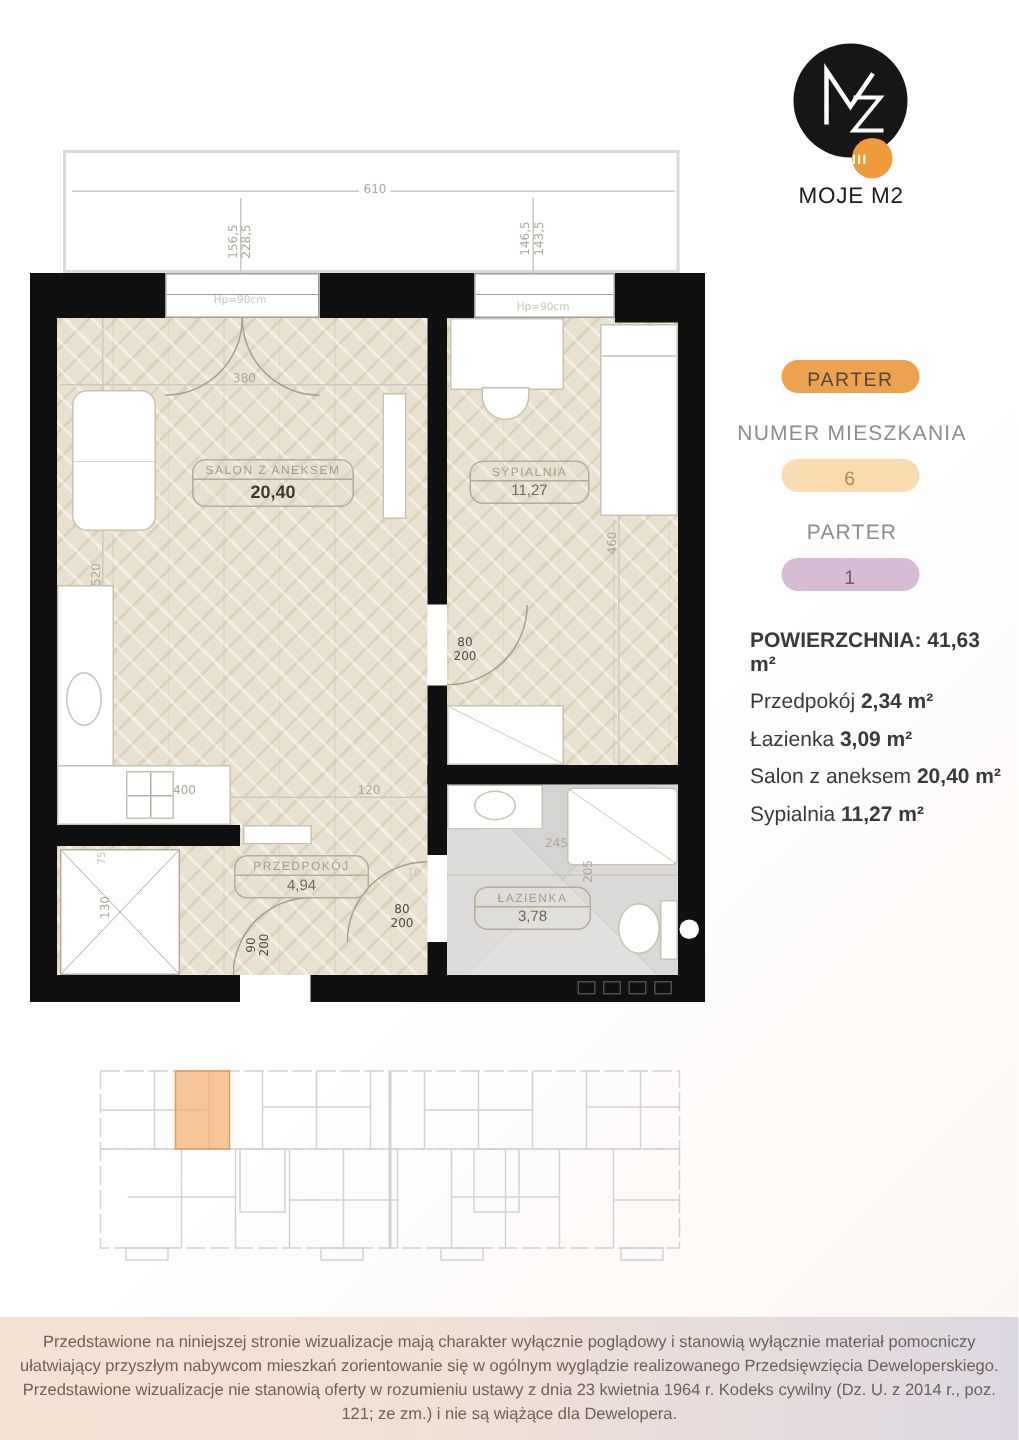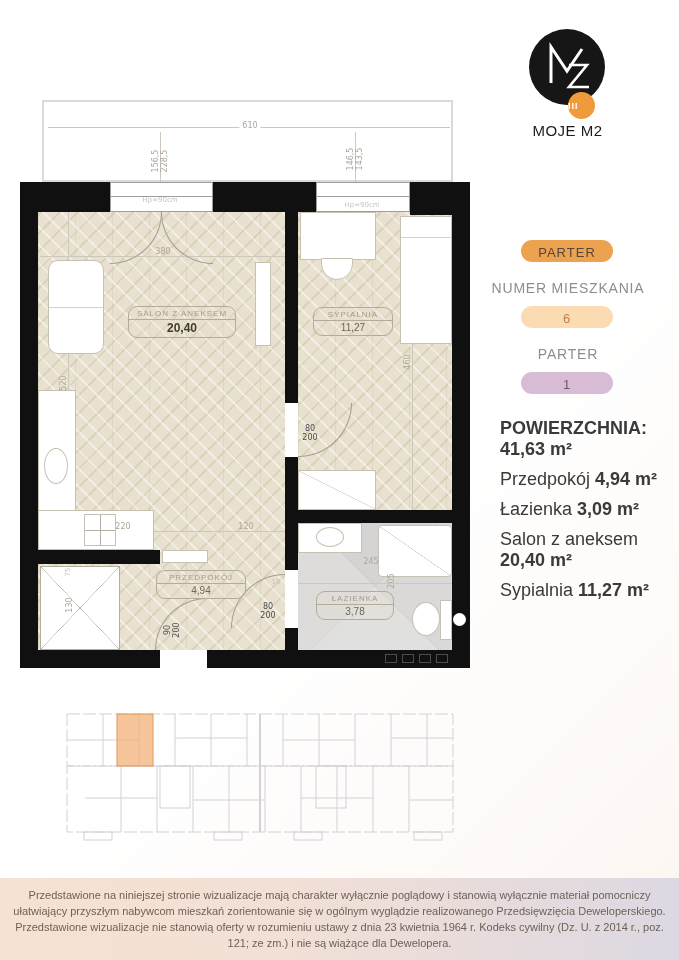--- a/index.html
+++ b/index.html
@@ -55,21 +55,21 @@
      font-size:15px;font-weight:400;color:#1c1c1c;letter-spacing:.5px;}
   .stage{position:absolute;left:490px;top:141px;width:155px;text-align:center;
      font-size:15px;font-weight:800;color:#f5953b;letter-spacing:.5px;}
   .plabel{position:absolute;left:478px;top:0;width:180px;text-align:center;
      font-size:14px;color:#8d8d8d;letter-spacing:.8px;}
   .pill{position:absolute;left:521px;width:92px;height:22px;border-radius:13px;
      text-align:center;line-height:26px;font-size:13px;letter-spacing:1px;}
   .pill-floor{background:#eda250;color:#55463a;}
   .pill-apt{background:#fbdcb2;color:#bf8245;}
   .pill-bld{background:#d8bcd5;color:#6f586b;}
-  .areas{position:absolute;left:500px;top:418px;width:170px;font-size:18px;color:#3a3a3a;}
+  .areas{position:absolute;left:500px;top:418px;width:170px;font-size:14px;color:#3a3a3a;}
   .areas .line{margin-bottom:9px;}
   .areas .val{font-weight:bold;}
   .areas .ttl{font-weight:bold;}
   
   .footer{position:absolute;left:0;top:878px;width:679px;height:82px;
      background:linear-gradient(90deg,#f6e2d2 0%,#f3e0d5 40%,#dcd8e2 100%);
      display:flex;align-items:center;z-index:12;}
   .footer .txt{width:100%;padding:0 12px;text-align:center;font-size:11px;line-height:16px;
      color:#6e6157;}
   .minisvg{position:absolute;left:64px;top:698px;z-index:2;}
@@ -145,21 +145,21 @@
   <div class="vent" style="left:402px;top:654px;width:12px;height:9px;"></div>
   <div class="vent" style="left:419px;top:654px;width:12px;height:9px;"></div>
   <div class="vent" style="left:436px;top:654px;width:12px;height:9px;"></div>
   <div class="abs" style="left:453px;top:613px;width:13px;height:13px;border-radius:50%;background:#fff;z-index:7;"></div>
 
   <div class="dim faint" style="left:160px;top:200px;z-index:8;">Hp=90cm</div>
   <div class="dim faint" style="left:362px;top:205px;z-index:8;">Hp=90cm</div>
   <div class="dim" style="left:163px;top:252px;">380</div>
   <div class="dim v" style="left:64px;top:383px;">520</div>
   <div class="dim v" style="left:408px;top:362px;">460</div>
-  <div class="dim" style="left:123px;top:527px;">220</div>
+  <div class="dim" style="left:123px;top:527px;">400</div>
   <div class="dim" style="left:246px;top:527px;">120</div>
   <div class="dim v" style="left:70px;top:605px;z-index:5;">130</div>
   <div class="dim v faint" style="left:68px;top:572px;">75</div>
   <div class="dim" style="left:371px;top:562px;">245</div>
   <div class="dim v" style="left:392px;top:581px;">205</div>
   <div class="dim faint" style="left:276px;top:582px;">10</div>
   <div class="dim" style="left:310px;top:433px;color:#4b4b4b;z-index:8;">80
 200</div>
   <div class="dim" style="left:268px;top:611px;color:#4b4b4b;z-index:8;">80
 200</div>
@@ -243,21 +243,21 @@
   <div class="plabel" style="top:346px;">PARTER</div>
   <div class="pill pill-bld" style="top:372px;">1</div>
 
   <div class="areas">
     <div class="line">
       <span class="ttl">POWIERZCHNIA</span><span class="ttl">:</span>
       <span class="val">41,63 m²</span>
     </div>
     <div class="line">
       <span>Przedpokój</span>
-      <span class="val">4,94 m²</span>
+      <span class="val">2,34 m²</span>
     </div>
     <div class="line">
       <span>Łazienka</span>
       <span class="val">3,09 m²</span>
     </div>
     <div class="line">
       <span>Salon z aneksem</span>
       <span class="val">20,40 m²</span>
     </div>
     <div class="line">

